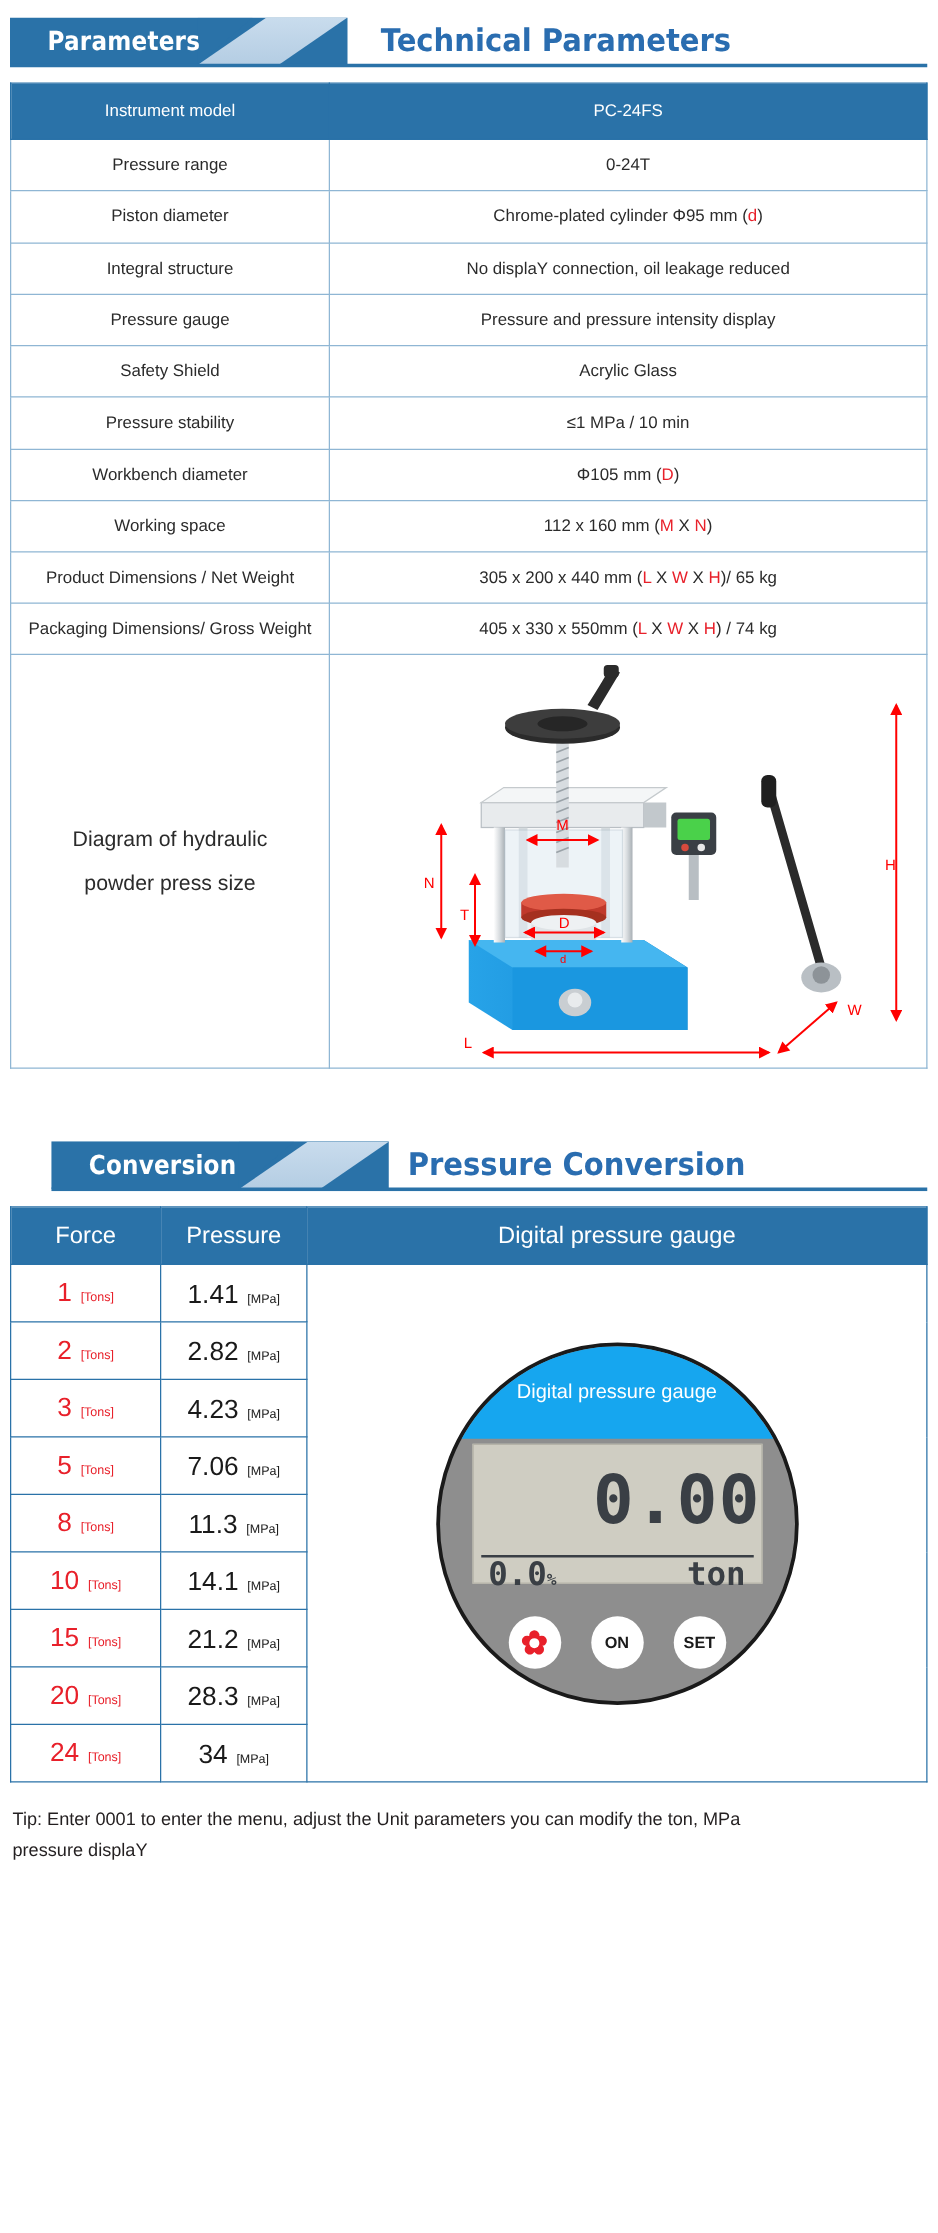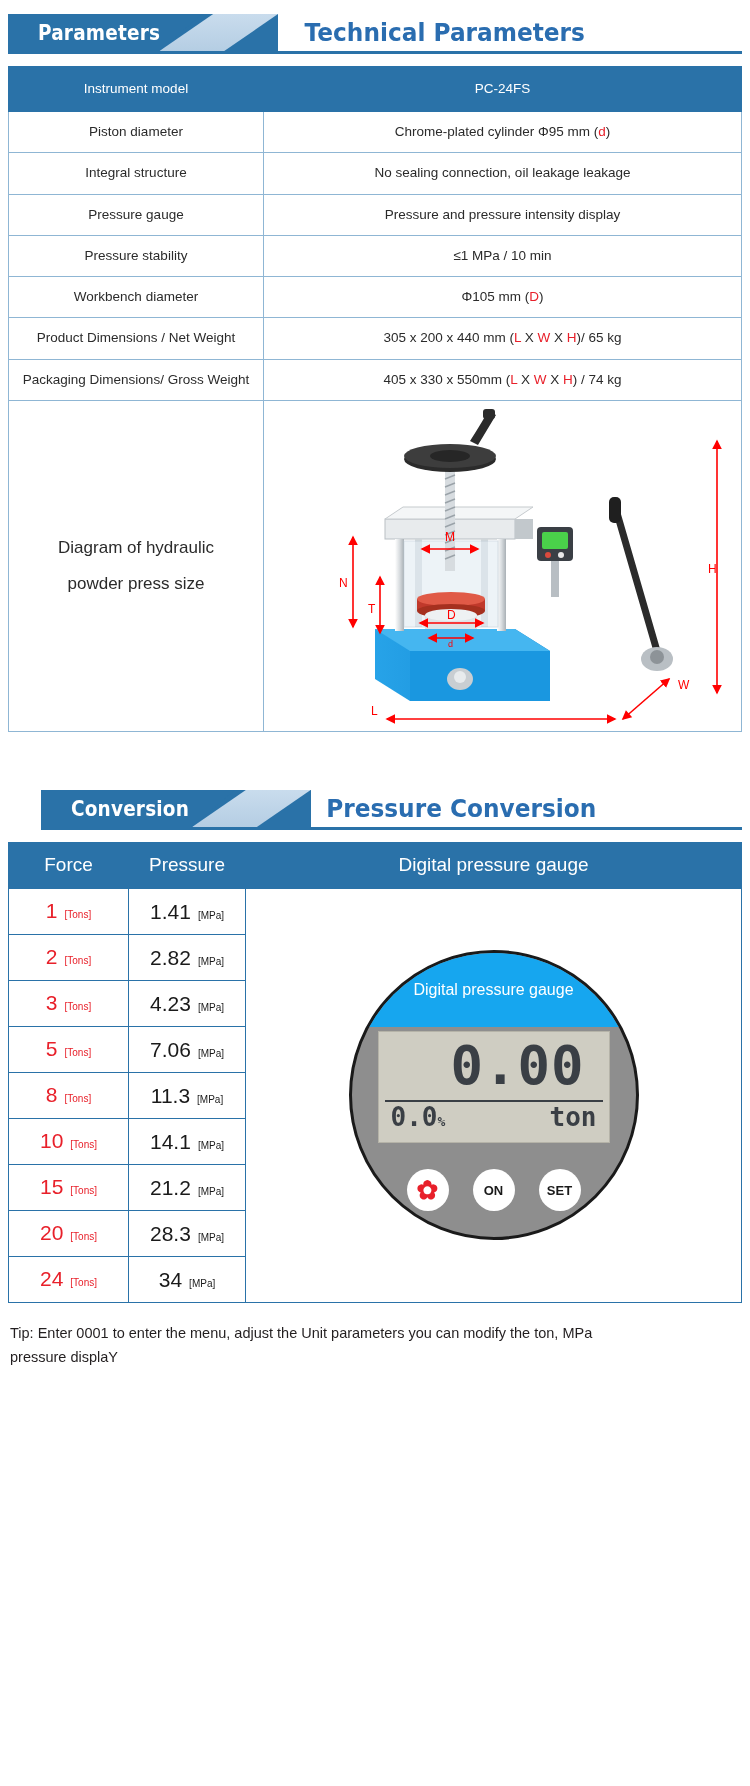--- a/index.html
+++ b/index.html
@@ -183,25 +183,25 @@
     font-size: 16px;
   }
   .lcd {
     position: absolute;
     top: 78px; left: 26px; right: 26px;
     height: 112px;
     background: #cfcdc2;
     border: 1px solid #b5b3a8;
   }
   .lcd-main {
-    height: 68px;
+    height: 88px;
     display: flex;
     align-items: center;
     justify-content: flex-end;
-    padding-right: 24px;
+    padding-right: 0;
     font-family: "DejaVu Sans Mono", monospace;
     font-size: 54px;
     font-weight: bold;
     color: #3a3f45;
     letter-spacing: 1px;
     line-height: 1;
   }
   .lcd-div {
     height: 2px; background: #3a3f45;
     margin: 0 6px;
@@ -263,38 +263,50 @@
     <div class="banner-underline"></div>
   </div>
 
   <table class="spec-table">
     <tbody>
       <tr class="head">
         <td class="col-label">Instrument model</td>
         <td>PC-24FS</td>
       </tr>
       <tr>
+        <td class="col-label">Pressure range</td>
+        <td>0-24T</td>
+      </tr>
+      <tr>
         <td class="col-label">Piston diameter</td>
         <td><span>Chrome-plated cylinder  Φ95 mm (</span><span class="red">d</span><span>)</span></td>
       </tr>
       <tr>
         <td class="col-label">Integral structure</td>
-        <td>No sealing connection, oil leakage leakage</td>
+        <td>No displaY connection, oil leakage reduced</td>
       </tr>
       <tr>
         <td class="col-label">Pressure gauge</td>
         <td>Pressure and pressure intensity display</td>
       </tr>
       <tr>
+        <td class="col-label">Safety Shield</td>
+        <td>Acrylic Glass</td>
+      </tr>
+      <tr>
         <td class="col-label">Pressure stability</td>
         <td>≤1 MPa / 10 min</td>
       </tr>
       <tr>
         <td class="col-label">Workbench diameter</td>
         <td><span>Φ105 mm (</span><span class="red">D</span><span>)</span></td>
+      </tr>
+      <tr>
+        <td class="col-label">Working space</td>
+        <td><span>112 x 160 mm (</span><span class="red">M</span><span> X </span><span class="red">N</span><span>)</span></td>
       </tr>
       <tr>
         <td class="col-label">Product Dimensions / Net Weight</td>
         <td><span>305 x 200 x 440 mm (</span><span class="red">L</span><span> X </span><span class="red">W</span><span> X </span><span class="red">H</span><span>)/ 65 kg</span></td>
       </tr>
       <tr>
         <td class="col-label">Packaging Dimensions/ Gross Weight</td>
         <td><span>405 x 330 x 550mm (</span><span class="red">L</span><span> X </span><span class="red">W</span><span> X </span><span class="red">H</span><span>) / 74 kg</span></td>
       </tr>
 

